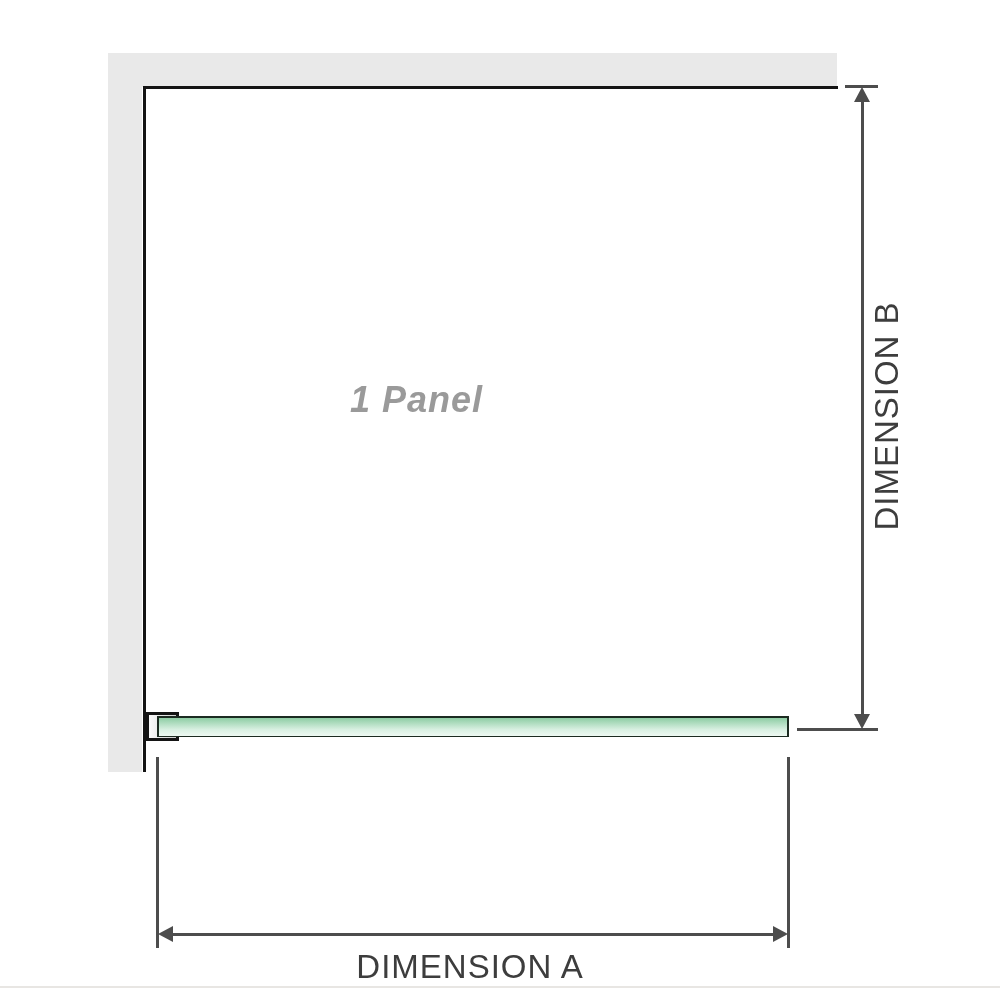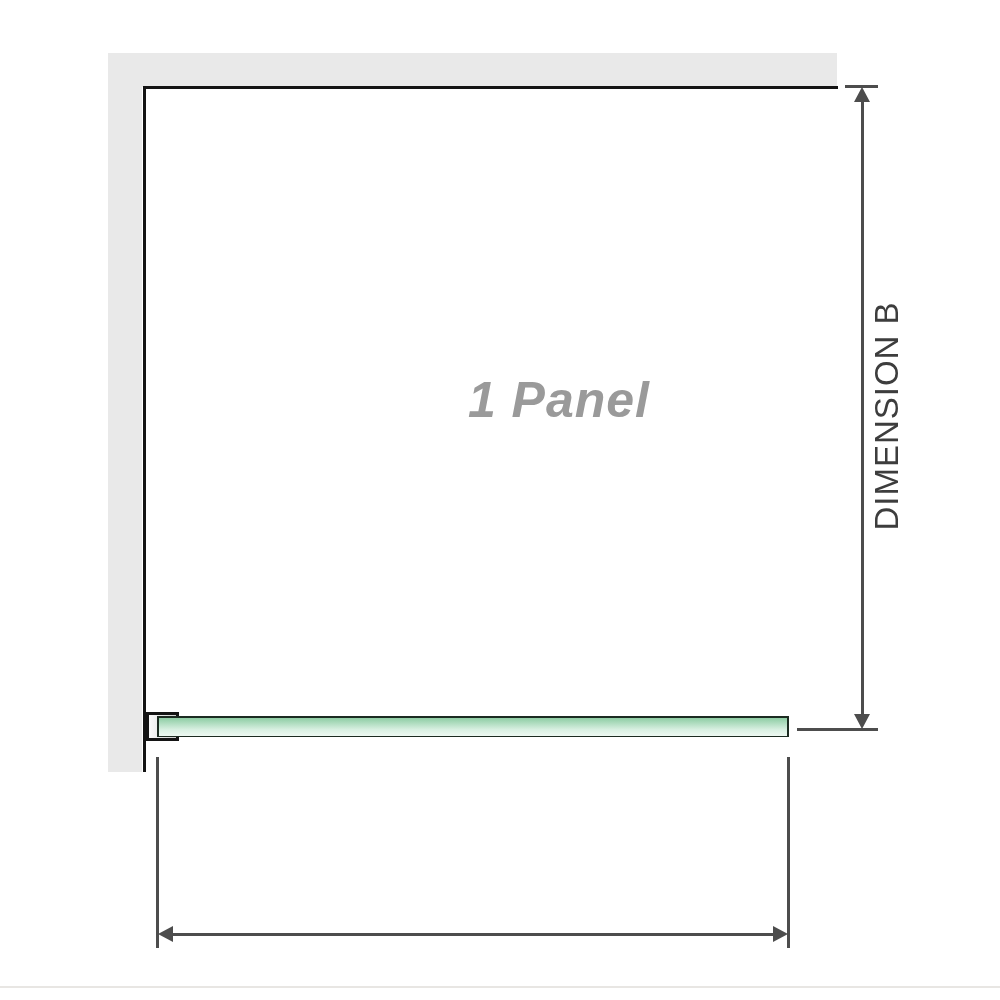--- a/index.html
+++ b/index.html
@@ -31,22 +31,22 @@
   .wall-left{left:108px;top:53px;width:34px;height:719px;background:var(--wall);}
 
   
   .outline-top{left:143px;top:86px;width:695px;height:3px;background:var(--outline);}
   .outline-left{left:143px;top:86px;width:3px;height:686px;background:var(--outline);}
   .panel-area{left:146px;top:89px;width:692px;height:628px;background:#ffffff;}
 
   
   .panel-label{
     left:350px;top:365px;width:300px;height:70px;
-    line-height:70px;text-align:right;
-    font-size:50px;font-style:italic;font-weight:600;
+    line-height:70px;text-align:left;
+    font-size:36px;font-style:italic;font-weight:600;
     letter-spacing:1px;color:var(--panel-text);
     white-space:nowrap;
   }
 
   
   .bracket{
     left:146px;top:712px;width:33px;height:29px;
     box-sizing:border-box;border:3px solid var(--outline);
     background:linear-gradient(to right,var(--bracket-fill-light),var(--bracket-fill-dark));
   }
@@ -118,16 +118,17 @@
   <div class="abs dim-line-v dimb-line"></div>
   <div class="abs arrow arrow-up dimb-arrow-up"></div>
   <div class="abs arrow arrow-down dimb-arrow-down"></div>
   <div class="abs dimb-label">DIMENSION B</div>
 
   <div class="abs dim-line-v dima-ext-left"></div>
   <div class="abs dim-line-v dima-ext-right"></div>
   <div class="abs dim-line-h dima-line"></div>
   <div class="abs arrow arrow-left dima-arrow-left"></div>
   <div class="abs arrow arrow-right dima-arrow-right"></div>
+  <div class="abs dima-label">DIMENSION A</div>
 
   <div class="abs bottom-divider"></div>
 
 </div>
 
 </body></html>

